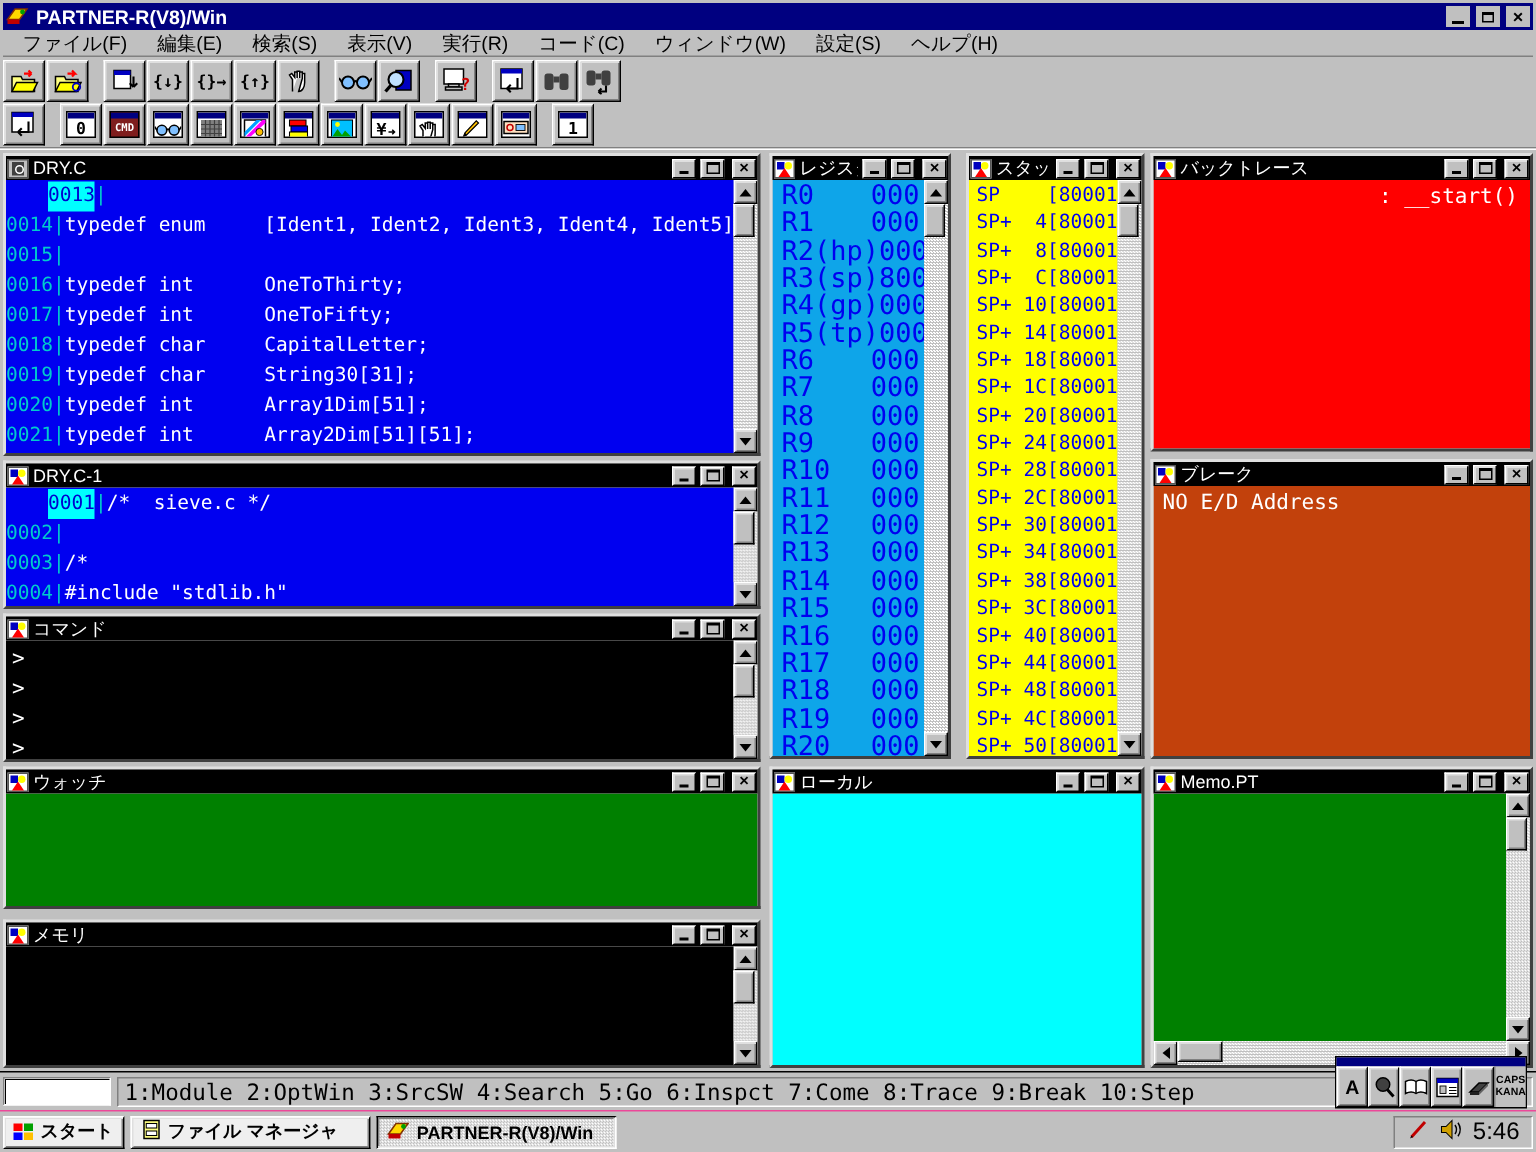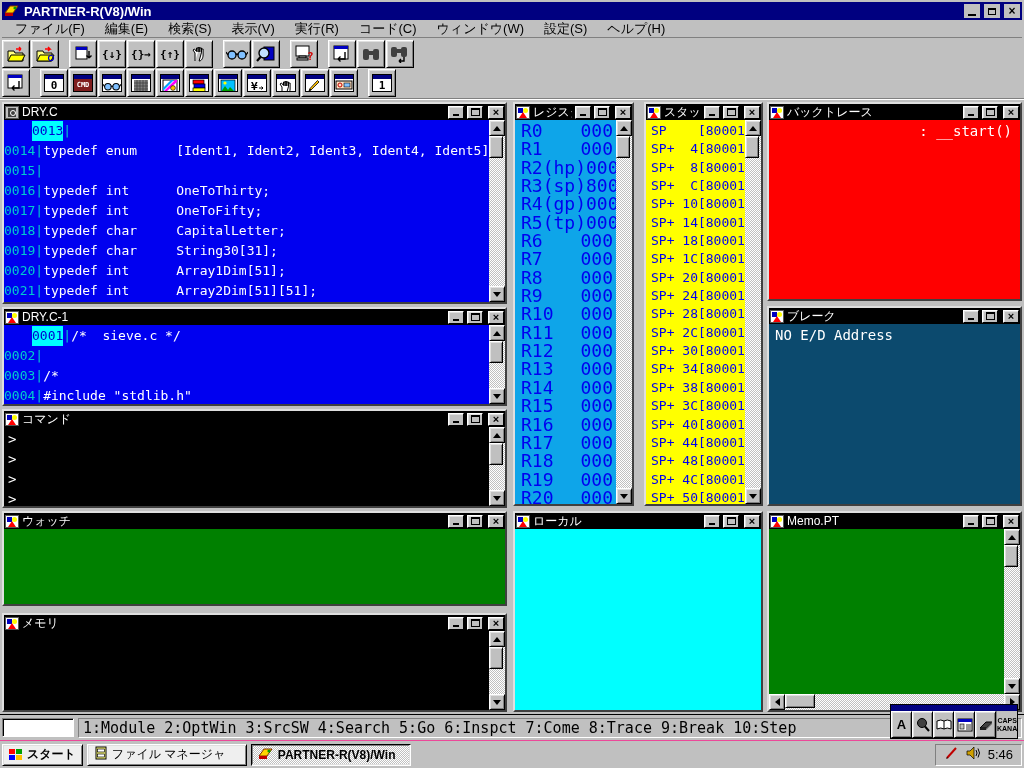--- a/index.html
+++ b/index.html
@@ -106,48 +106,48 @@
     font-size:18px; padding:2px 3px 0 6px; }
   .regrow { display:flex; justify-content:space-between; height:18.35px; line-height:18px; }
   .stackrows { background:#ffff00; color:#0000f0; font-family:"DejaVu Sans Mono", monospace;
     font-size:13px; padding:2px 0 0 5px; white-space:pre; }
   .stackrow { height:18.35px; line-height:18px; }
 
   .console { background:#000; color:#fff; font-family:"DejaVu Sans Mono", monospace;
     font-size:14px; line-height:20px; padding:2px 4px; }
   .bt { background:#ff0000; color:#fff; font-family:"DejaVu Sans Mono", monospace;
     font-size:14px; padding:3px 8px; text-align:right; }
-  .brk { background:#0c4a6e; color:#fff; font-family:"DejaVu Sans Mono", monospace;
+  .brk { background:#c2410c; color:#fff; font-family:"DejaVu Sans Mono", monospace;
     font-size:14px; padding:3px 6px; }
   .fill-green { background:#008000; }
   .fill-black { background:#000; }
   .fill-cyan { background:#00ffff; }
 
   
   #statusbar { position:absolute; left:0; top:714px; width:1024px; height:26px;
     background:#c0c0c0; border-top:1px solid #000; display:flex; align-items:center; padding:2px; gap:4px; }
   #status-input { width:72px; height:19px; background:#fff; border:1px solid;
     border-color:#808080 #fff #fff #808080; box-shadow:inset 1px 1px 0 #000;
     font-family:"DejaVu Sans Mono", monospace; font-size:13px; padding:0 2px; }
   #status-panel { flex:1; height:20px; display:flex; align-items:center; padding:0 4px;
     font-family:"DejaVu Sans Mono", monospace; font-size:15px; color:#000; white-space:nowrap; overflow:hidden; }
 
   
   #taskbar { position:absolute; left:0; top:740px; width:1024px; height:28px; background:#c0c0c0;
     border-top:1px solid #ec4899; display:flex; align-items:center; padding:2px; gap:4px; }
   .task-btn { height:22px; display:flex; align-items:center; gap:4px; padding:0 6px;
-    font-size:12px; white-space:nowrap; overflow:hidden; }
+    font-size:12px; white-space:nowrap; overflow:hidden;font-weight:bold; }
   #start-btn { font-weight:bold; }
   .task-btn.app { width:160px; }
   .task-btn.active { border-color:#000 #fff #fff #000;
     box-shadow:inset -1px -1px 0 #dfdfdf, inset 1px 1px 0 #808080;
     background-image: conic-gradient(#ffffff 0 25%, #c0c0c0 0 50%, #ffffff 0 75%, #c0c0c0 0);
     background-size:2px 2px; font-weight:bold; }
   #tray { margin-left:auto; height:22px; display:flex; align-items:center; gap:6px; padding:0 8px; }
-  #tray .time { font-size:13px; }
+  #tray .time { font-size:16px; }
   .winlogo { width:14px; height:12px; display:grid; grid-template-columns:6px 6px; grid-template-rows:5px 5px; gap:1px; }
   .winlogo i { display:block; }
   .winlogo i:nth-child(1){background:#ff0000;} .winlogo i:nth-child(2){background:#00a000;}
   .winlogo i:nth-child(3){background:#0000ff;} .winlogo i:nth-child(4){background:#ffc000;}
 
   
   #ime { position:absolute; left:890px; top:704px; width:128px; height:35px;
     background:#c0c0c0; border:1px solid #000; display:flex; flex-direction:column; }
   #ime .drag { height:6px; background:#000080; flex:none; }
   #ime .row { flex:1; display:flex; }

